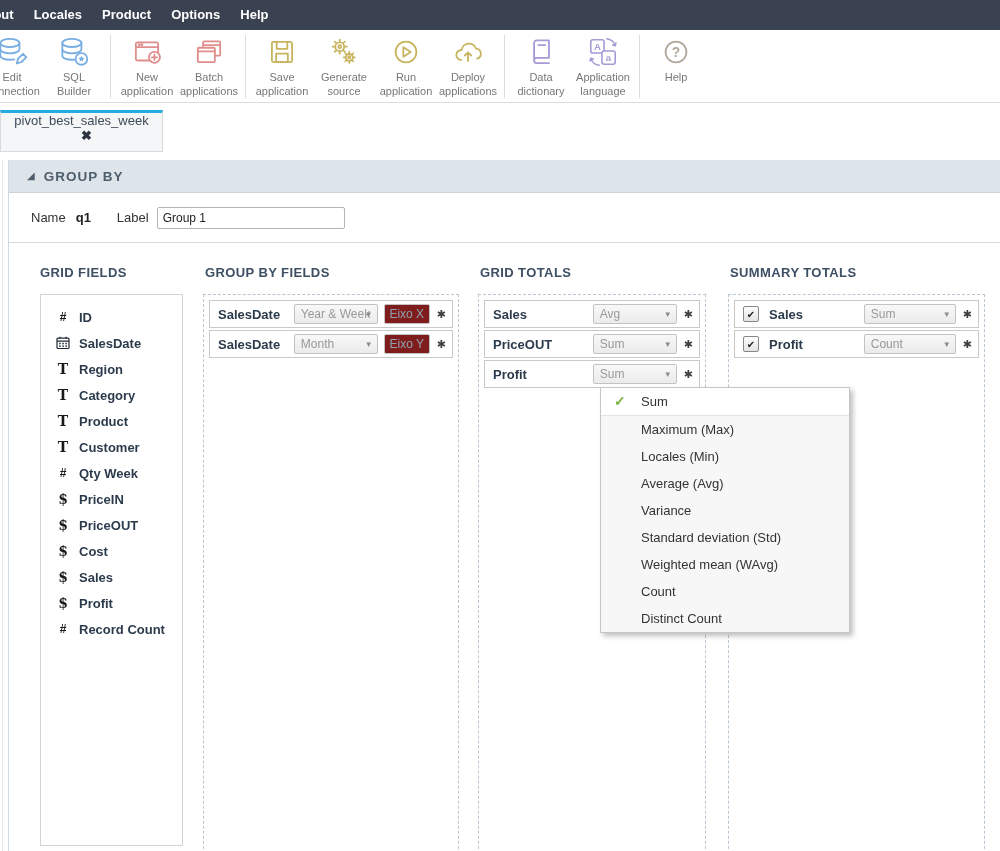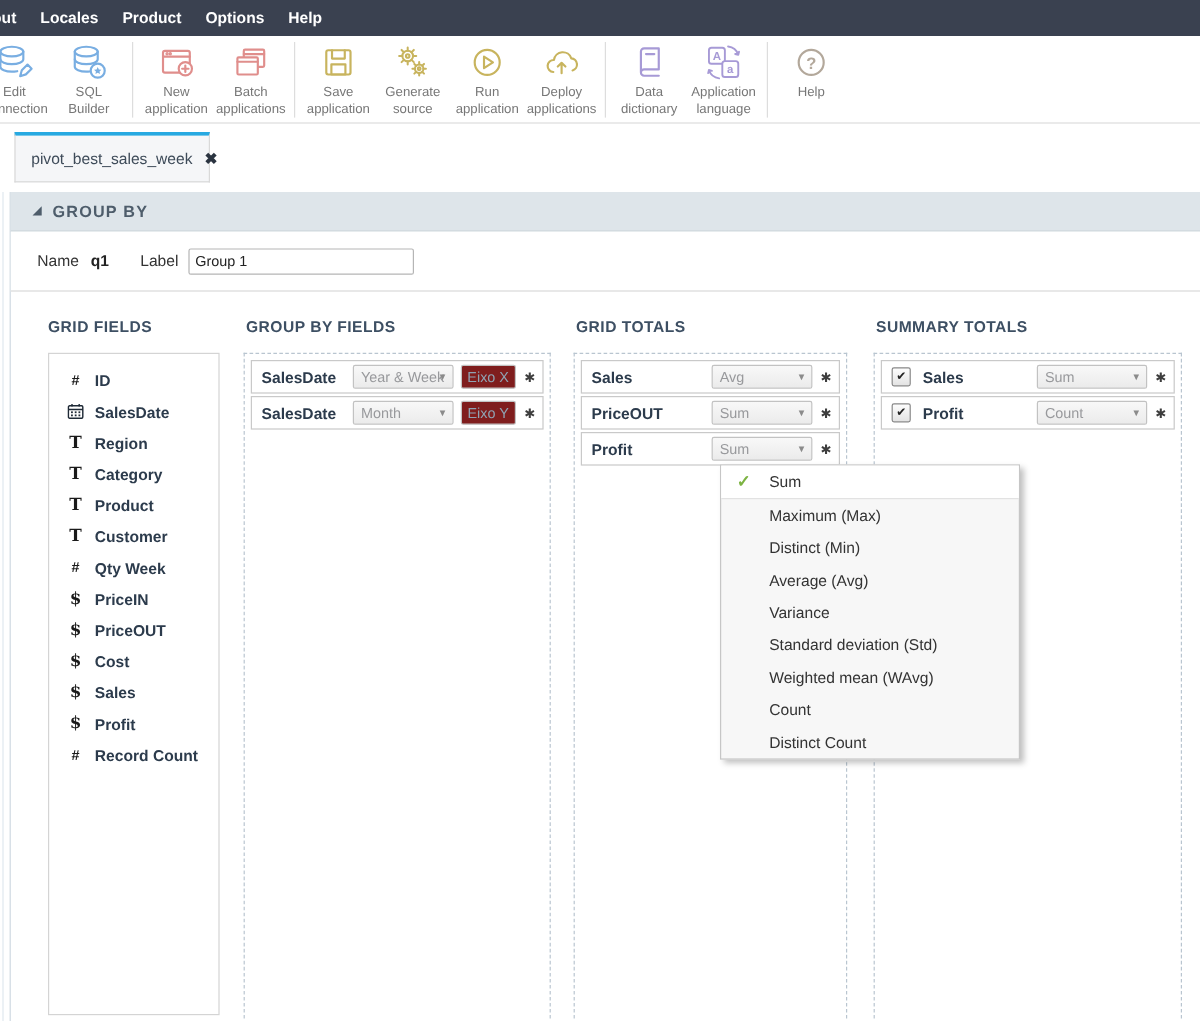--- a/index.html
+++ b/index.html
@@ -21,23 +21,23 @@
   .tsep{width:1px;background:#ddd;align-self:stretch;margin-bottom:4px;}
   .titem{width:62px;display:flex;flex-direction:column;align-items:center;cursor:pointer;}
   .ticon{width:36px;height:34px;display:flex;align-items:center;justify-content:center;margin-bottom:2px;}
   .tl{font-size:11px;color:#777;line-height:1.25;text-align:center;white-space:nowrap;}
   .c-blue{color:#79aee2;} .c-red{color:#e08e8c;} .c-yellow{color:#c8b45e;}
   .c-purple{color:#a79ad6;} .c-gray{color:#b3a89b;}
   svg{display:block;}
   svg text{font-family:"Liberation Sans",sans-serif;}
 
   
-  .tab{position:absolute;left:12px;top:110px;width:163px;height:42px;background:#f5f6f8;
+  .tab{position:absolute;left:0;top:110px;width:163px;height:42px;background:#f5f6f8;
        border:1px solid #d9d9d9;border-top:3px solid #27a9e1;box-sizing:border-box;
-       display:flex;align-items:center;padding:0 13px;cursor:pointer;}
+       display:flex;align-items:center;padding:0 13px;cursor:pointer;flex-direction:column;}
   .tab .tabtitle{font-size:13px;color:#3e4b59;}
   .tab .tabclose{margin-left:10px;font-size:13px;font-weight:bold;color:#2b3440;cursor:pointer;}
 
   
   .edge-outer{position:absolute;left:2px;top:160px;bottom:0;width:1px;background:#e0e8ee;}
   .content-border{position:absolute;left:8px;top:160px;bottom:0;right:0;border-left:1px solid #cfd9e1;}
 
   
   .groupbar{position:absolute;left:9px;right:0;top:160px;height:33px;background:#dee5ea;
             border-bottom:1px solid #ccd4da;box-sizing:border-box;display:flex;align-items:center;
@@ -399,21 +399,21 @@
 
   <div class="ddmenu">
     <div class="ddi selected">
       <span class="ddcheck">✓</span>
       <span>Sum</span>
     </div>
     <div class="ddi">
         <span>Maximum (Max)</span>
       </div>
     <div class="ddi">
-        <span>Distinct (Min)</span>
+        <span>Locales (Min)</span>
       </div>
     <div class="ddi">
         <span>Average (Avg)</span>
       </div>
     <div class="ddi">
         <span>Variance</span>
       </div>
     <div class="ddi">
         <span>Standard deviation (Std)</span>
       </div>

